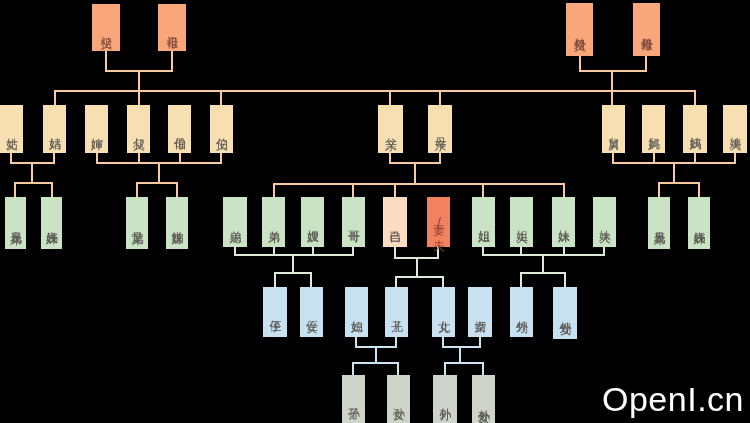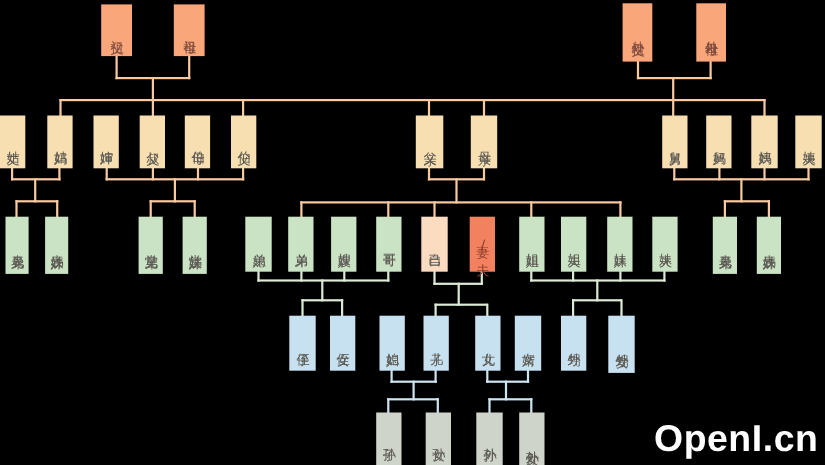--- a/index.html
+++ b/index.html
@@ -7,21 +7,21 @@
          font-family:"DejaVu Sans", sans-serif; }
   #canvas { position:absolute; left:0; top:0; width:750px; height:423px;
             background:#000000; overflow:hidden; }
   .node { position:absolute; box-sizing:border-box;
           display:flex; align-items:center; justify-content:center;
           writing-mode:vertical-lr; text-orientation:upright;
           font-size:12px; line-height:13px; letter-spacing:1px;
           user-select:none; }
   .seg  { position:absolute; }
   .watermark { position:absolute; right:6px; bottom:4px; color:#ffffff;
-               font-family:"Liberation Sans", sans-serif; font-weight:bold;
+               font-family:"Liberation Sans", sans-serif; font-weight:normal;
                font-size:34px; letter-spacing:0.5px; }
 </style>
 </head>
 <body>
 
 <div id="canvas" style="background: rgb(0, 0, 0);">
   <div class="watermark">OpenI.cn</div>
 <div class="seg" style="left: 105px; top: 50px; width: 2px; height: 22px; background: rgb(249, 201, 160);"></div>
     <div class="seg" style="left: 171px; top: 50px; width: 2px; height: 22px; background: rgb(249, 201, 160);"></div>
     <div class="seg" style="left: 105px; top: 70px; width: 68px; height: 2px; background: rgb(249, 201, 160);"></div>

